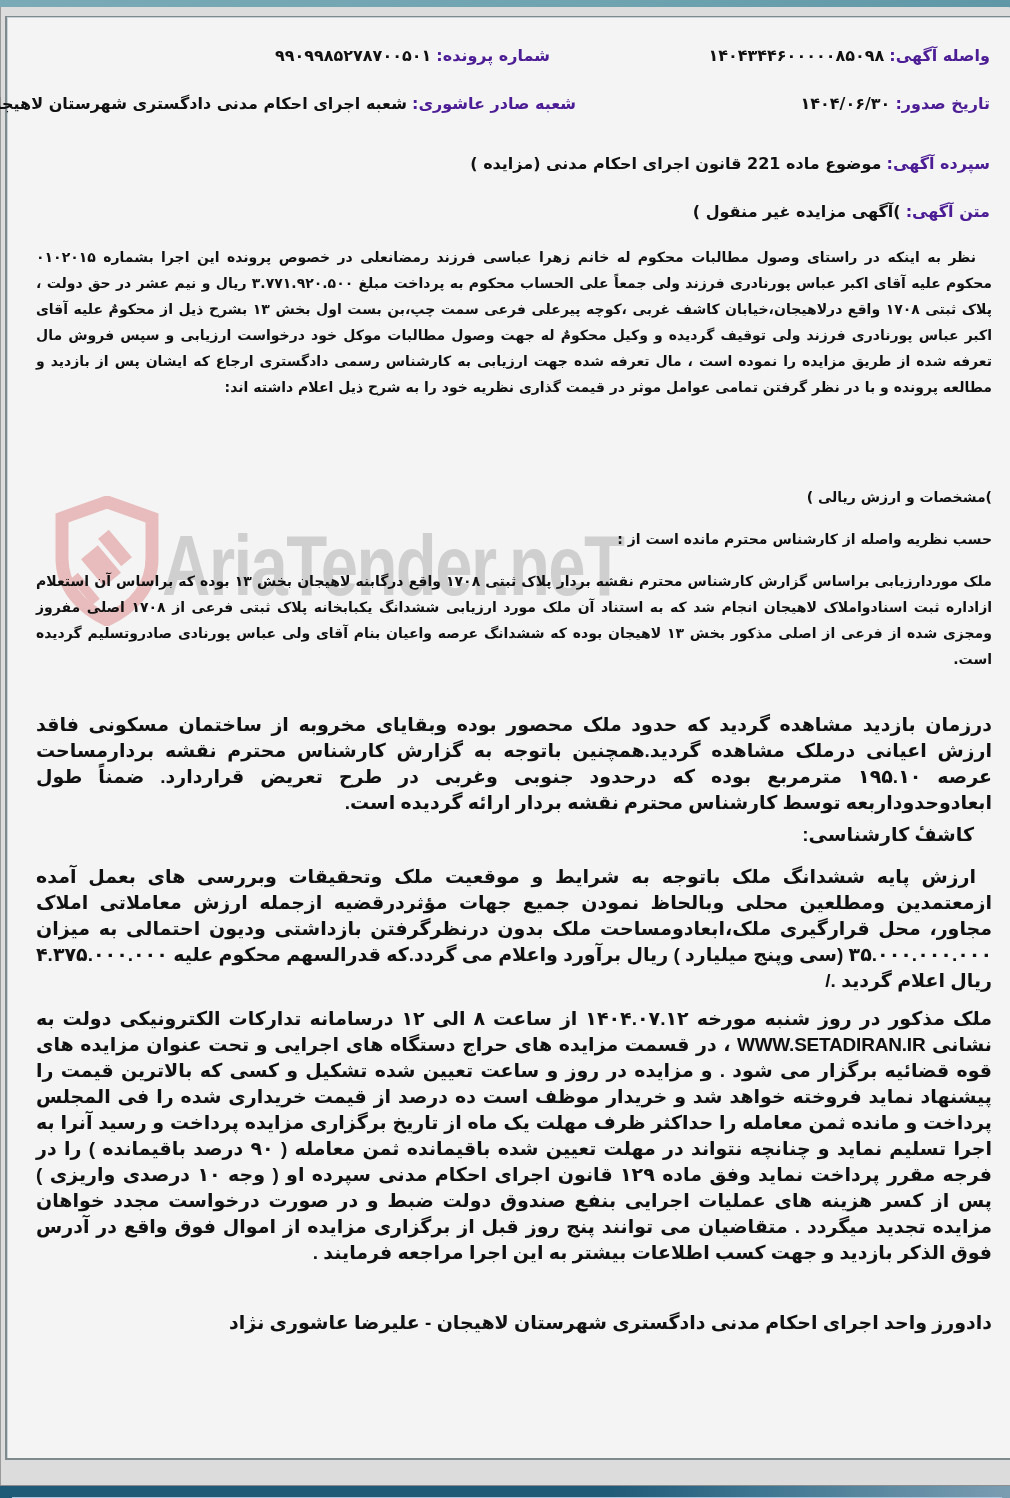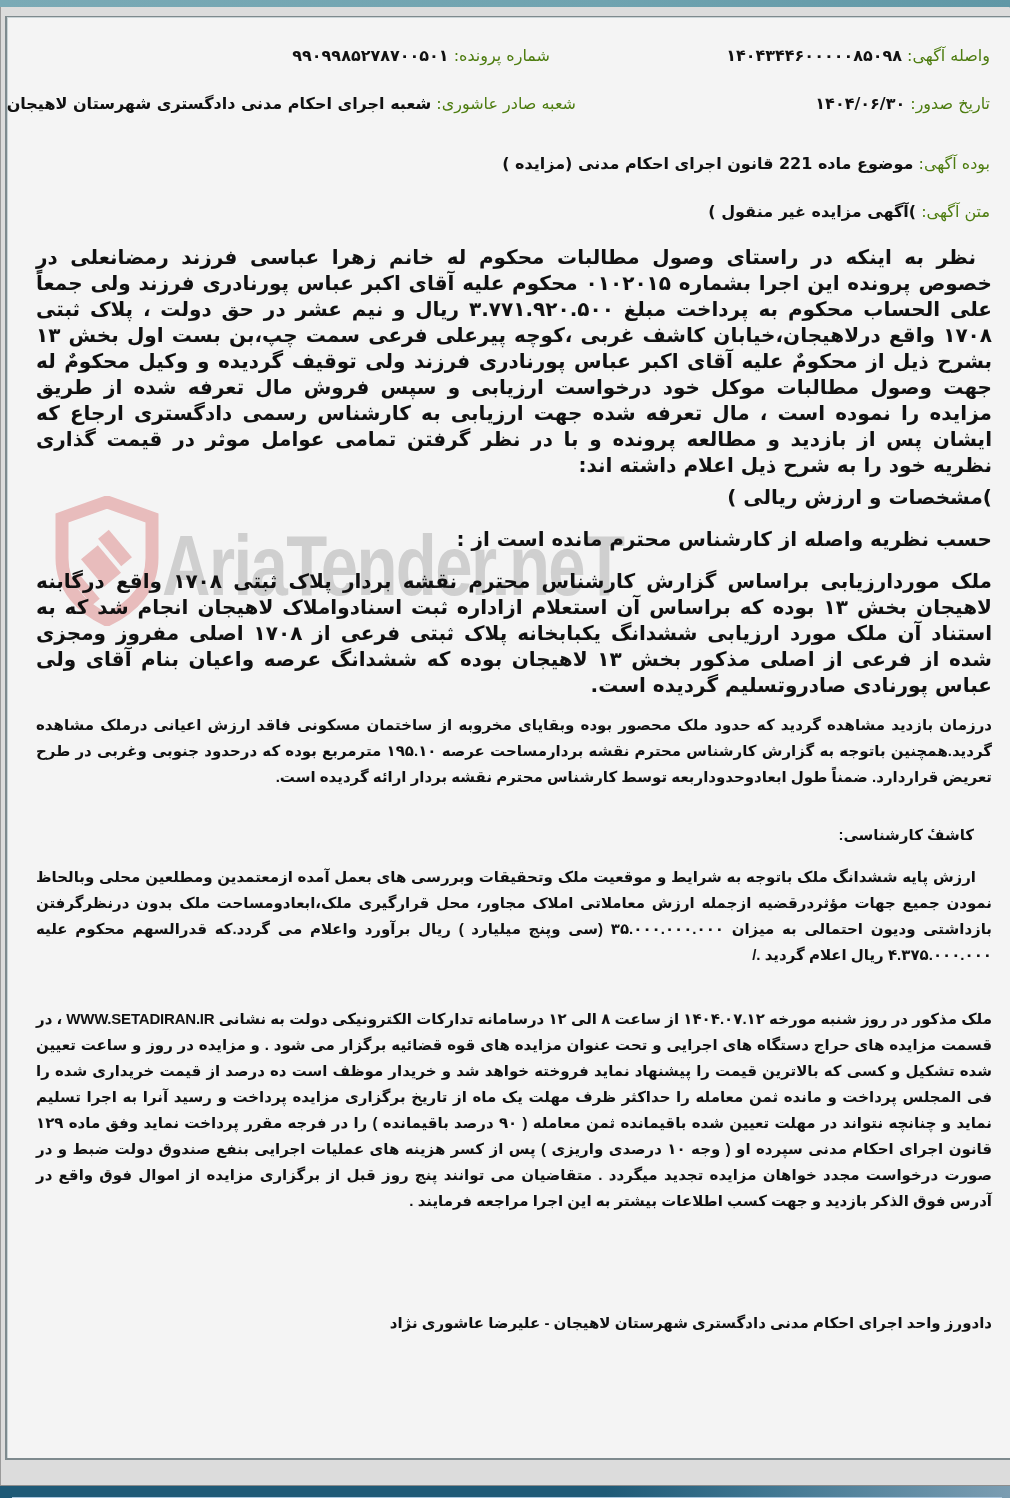--- a/index.html
+++ b/index.html
@@ -48,42 +48,42 @@
       height: 2px;
       background: #a9c6de;
     }
     .meta-row {
       position: absolute;
       direction: rtl;
       white-space: nowrap;
       font-size: 16px;
     }
     .meta-label {
-      color: #4d7c0f;
-      font-weight: normal;
+      color: #4c1d95;
+      font-weight: bold;
     }
     .meta-value {
       color: #111;
       font-weight: bold;
       margin-top: 38px;
     }
 
     .para {
       position: absolute;
       right: 18px;
       width: 956px;
       direction: rtl;
       text-align: justify;
       text-align-last: right;
-      font-size: 20px;
+      font-size: 14px;
       line-height: 26px;
       color: #111;
       font-weight: bold;
     }
-    .para.narrow { font-family: "Liberation Sans", "DejaVu Sans", sans-serif; font-size: 15px; letter-spacing: -0.2px; }
+    .para.narrow { font-family: "Liberation Sans", "DejaVu Sans", sans-serif; font-size: 19px; letter-spacing: -0.2px; }
 
     .watermark {
       position: absolute;
       left: 52px; top: 496px;
       width: 600px; height: 130px;
       pointer-events: none;
       opacity: 0.85;
     }
     .wm-text {
       position: absolute;
@@ -130,21 +130,21 @@
 </div>
 <div class="meta-row" style="right:20px; top:94px;">
   <span class="meta-label">تاریخ صدور:</span>
   <span class="meta-value">۱۴۰۴/۰۶/۳۰</span>
 </div>
 <div class="meta-row" style="right:434px; top:94px;">
   <span class="meta-label">شعبه صادر عاشوری:</span>
   <span class="meta-value">شعبه اجرای احکام مدنی دادگستری شهرستان لاهیجان</span>
 </div>
 <div class="meta-row" style="right:20px; top:154px;">
-  <span class="meta-label">بوده آگهی:</span>
+  <span class="meta-label">سپرده آگهی:</span>
   <span class="meta-value">موضوع ماده 221 قانون اجرای احکام مدنی (مزایده )</span>
 </div>
 <div class="meta-row" style="right:20px; top:202px;">
   <span class="meta-label">متن آگهی:</span>
   <span class="meta-value">)آگهی مزایده غیر منقول )</span>
 </div>
 
 <div class="para" style="top:244px; text-indent:16px;">نظر به اینکه در راستای وصول مطالبات محکوم له خانم زهرا عباسی فرزند رمضانعلی در خصوص پرونده این اجرا بشماره ۰۱۰۲۰۱۵ محکوم علیه آقای اکبر عباس پورنادری فرزند ولی جمعاً علی الحساب محکوم به پرداخت مبلغ ۳.۷۷۱.۹۲۰.۵۰۰ ریال و نیم عشر در حق دولت ، پلاک ثبتی ۱۷۰۸ واقع درلاهیجان،خیابان کاشف غربی ،کوچه پیرعلی فرعی سمت چپ،بن بست اول بخش ۱۳ بشرح ذیل از محکومٌ علیه آقای اکبر عباس پورنادری فرزند ولی توقیف گردیده و وکیل محکومٌ له جهت وصول مطالبات موکل خود درخواست ارزیابی و سپس فروش مال تعرفه شده از طریق مزایده را نموده است ، مال تعرفه شده جهت ارزیابی به کارشناس رسمی دادگستری ارجاع که ایشان پس از بازدید و مطالعه پرونده و با در نظر گرفتن تمامی عوامل موثر در قیمت گذاری نظریه خود را به شرح ذیل اعلام داشته اند:</div>
 
 <div class="para" style="top:484px;">)مشخصات و ارزش ریالی )</div>

